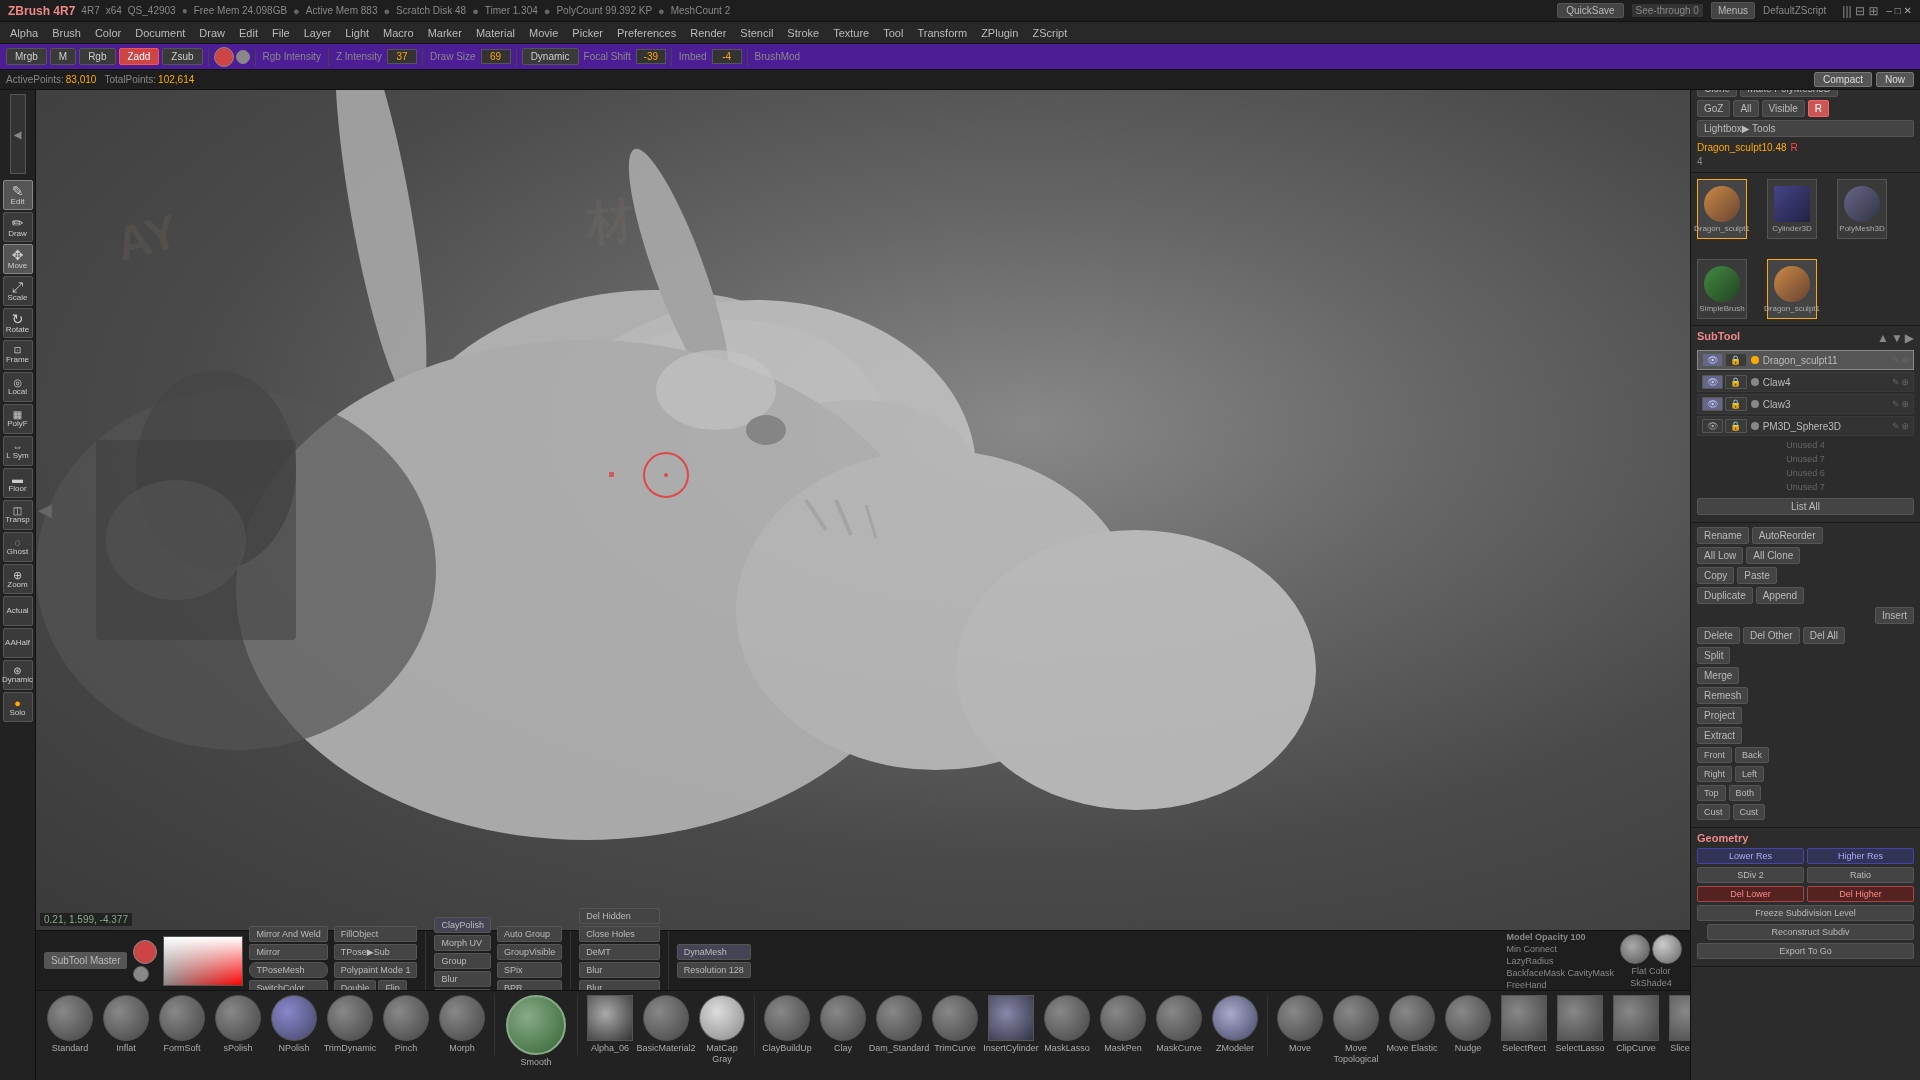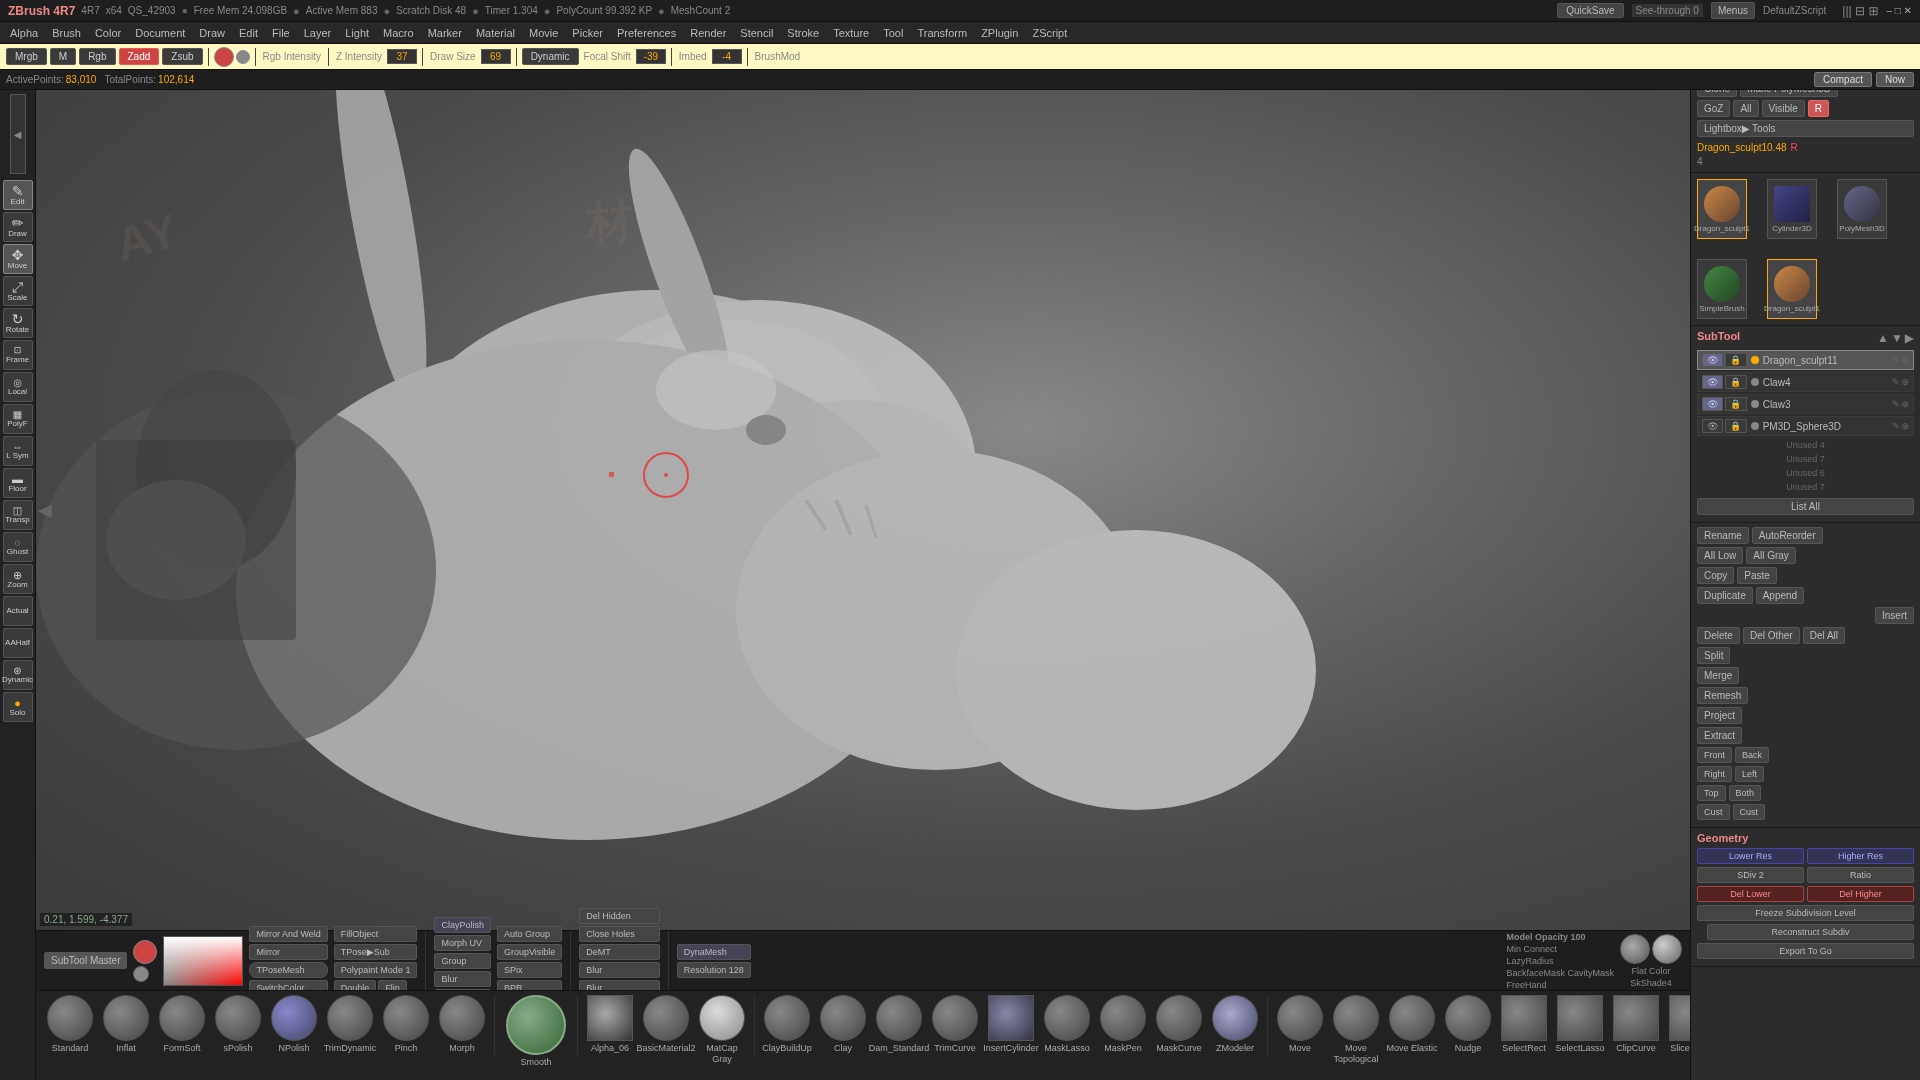--- a/index.html
+++ b/index.html
@@ -50,21 +50,21 @@
       color: #bbb;
       cursor: pointer;
       white-space: nowrap;
     }
 
     
     #tool-bar {
       position: absolute;
       top: 44px; left: 0; right: 0;
       height: 26px;
-      background: #fef9c3;
+      background: #4c1d95;
       display: flex;
       align-items: center;
       padding: 0 6px;
       gap: 3px;
       z-index: 100;
       border-bottom: 1px solid #111;
     }
     .tool-btn {
       padding: 2px 8px;
       background: #3a3a3a;
@@ -1002,21 +1002,21 @@
     </div>
   </div>
 
   <div class="panel-section">
     <div class="panel-btn-row">
       <span class="panel-btn">Rename</span>
       <span class="panel-btn">AutoReorder</span>
     </div>
     <div class="panel-btn-row">
       <span class="panel-btn">All Low</span>
-      <span class="panel-btn">All Gray</span>
+      <span class="panel-btn">All Clone</span>
     </div>
     <div class="panel-btn-row">
       <span class="panel-btn">Copy</span>
       <span class="panel-btn">Paste</span>
     </div>
     <div class="panel-btn-row">
       <span class="panel-btn">Duplicate</span>
       <span class="panel-btn">Append</span>
     </div>
     <div class="panel-btn-row">

